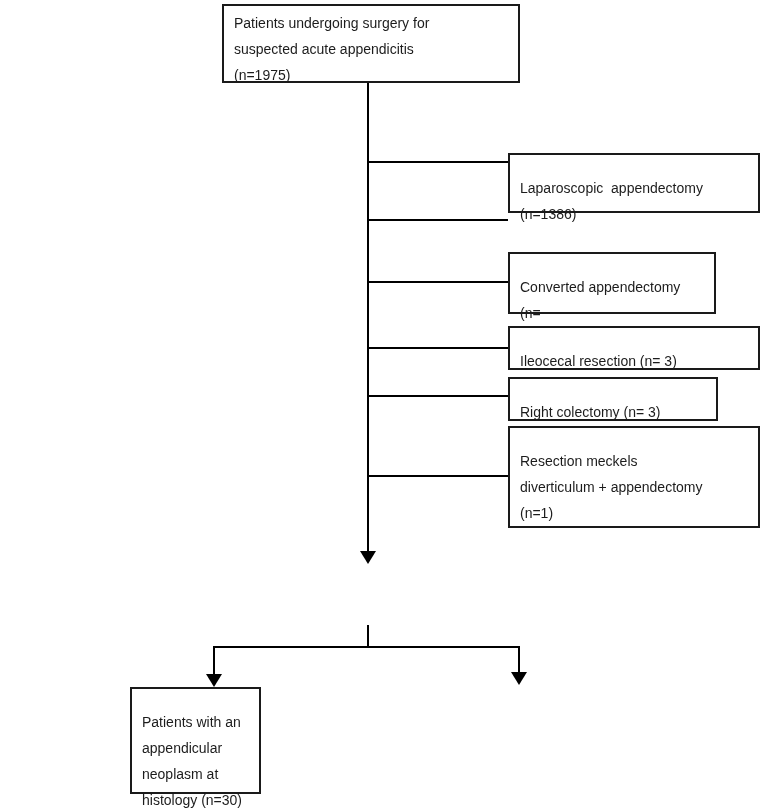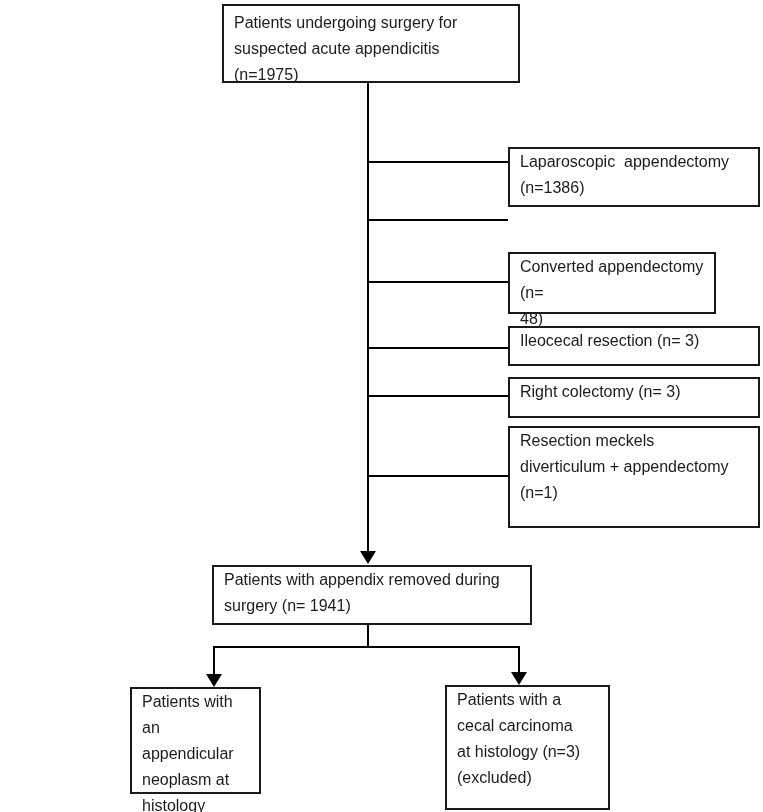--- a/index.html
+++ b/index.html
@@ -14,44 +14,44 @@
     background: #ffffff;
     overflow: hidden;
     font-family: "Liberation Sans", sans-serif;
   }
   .box {
     position: absolute;
     box-sizing: border-box;
     border: 2.5px solid #1a1a1a;
     background: #ffffff;
     color: #1c1c1c;
-    font-size: 16px;
+    font-size: 14px;
     line-height: 26px;
-    padding: 0 10px;
+    padding: 20px 10px;
     white-space: pre-wrap;
   }
   .vline, .hline {
     position: absolute;
     background: #000000;
   }
   .arrow-down {
     position: absolute;
     width: 0;
     height: 0;
     border-left: 8px solid transparent;
     border-right: 8px solid transparent;
     border-top: 13px solid #000000;
   }
   
   #box-top  { left: 222px; top: 4px;   width: 298px; height: 79px; padding-top: 4px; }
-  #box-r1   { left: 508px; top: 147px; width: 252px; height: 60px; }
+  #box-r1   { left: 508px; top: 153px; width: 252px; height: 60px; }
   #box-r2   { left: 508px; top: 200px; width: 252px; height: 40px; }
   #box-r3   { left: 508px; top: 252px; width: 208px; height: 62px; }
   #box-r4   { left: 508px; top: 326px; width: 252px; height: 40px; }
-  #box-r5   { left: 508px; top: 377px; width: 252px; height: 41px; }
+  #box-r5   { left: 508px; top: 377px; width: 210px; height: 41px; }
   #box-r6   { left: 508px; top: 426px; width: 252px; height: 102px; }
   #box-left { left: 3px;   top: 302px; width: 252px; height: 40px; }
   #box-mid  { left: 212px; top: 565px; width: 320px; height: 60px; }
   #box-bl   { left: 130px; top: 687px; width: 131px; height: 107px; }
   #box-br   { left: 445px; top: 685px; width: 165px; height: 125px; }
   
   #trunk    { left: 367px; top: 83px;  width: 2px;   height: 468px; }
   #arrow-mid{ left: 360px; top: 551px; }
   #branch-1 { left: 368px; top: 161px; width: 140px; height: 2px; }
   #branch-2 { left: 368px; top: 219px; width: 140px; height: 2px; }
@@ -99,26 +99,20 @@
 
   <div class="box" id="box-r4">Ileocecal resection (n= 3)</div>
 
   <div class="box" id="box-r5">Right colectomy (n= 3)</div>
 
   <div class="box" id="box-r6">Resection meckels
 diverticulum + appendectomy
 (n=1)</div>
 
 
-  <div class="box" id="box-mid">Patients with appendix removed during
-surgery (n= 1941)</div>
 
   <div class="box" id="box-bl">Patients with an
 appendicular
 neoplasm at
 histology (n=30)</div>
 
-  <div class="box" id="box-br">Patients with a
-cecal carcinoma
-at histology (n=3)
-(excluded)</div>
 
 </div>
 
 </body></html>

